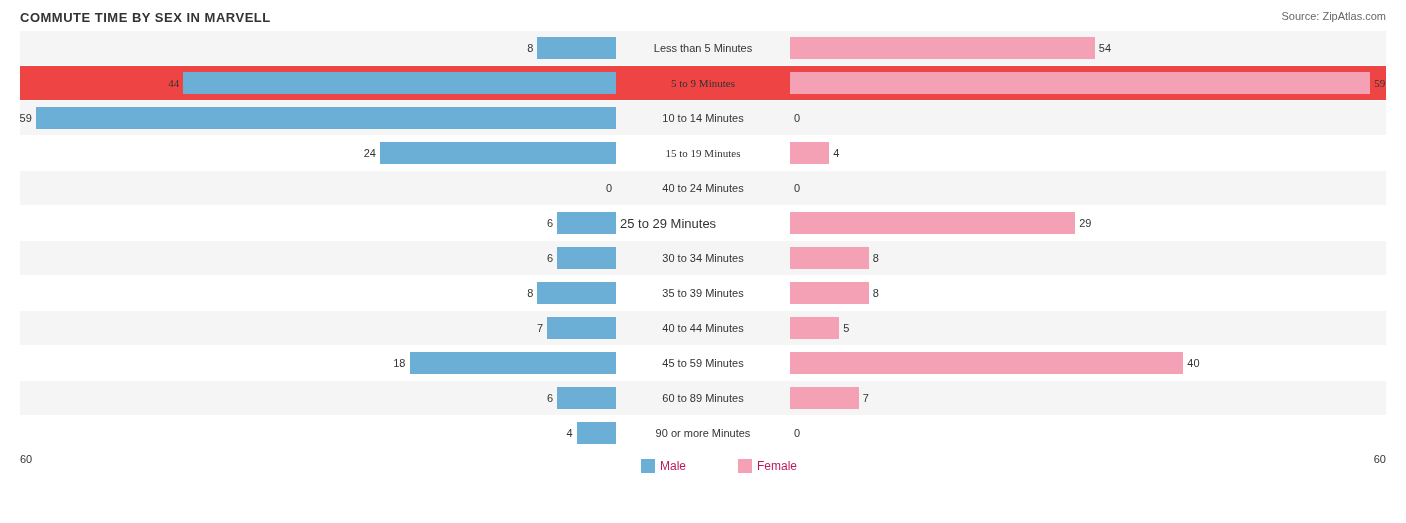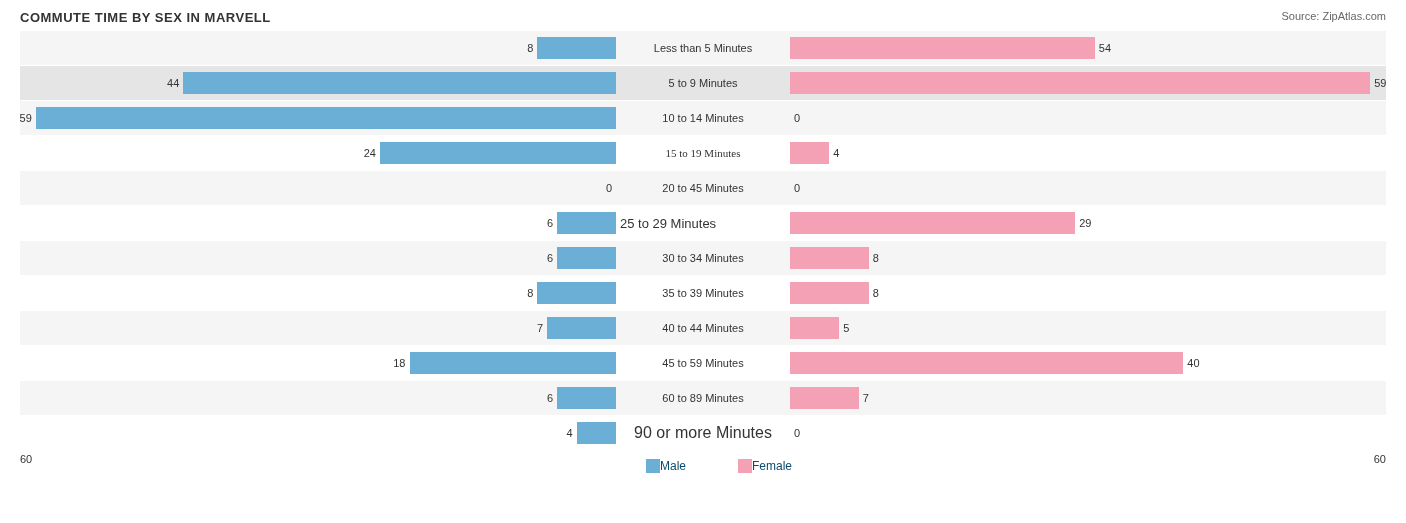--- a/index.html
+++ b/index.html
@@ -77,22 +77,23 @@
     }
     .legend {
       display: flex;
       justify-content: center;
       margin-top: 6px;
       gap: 20px;
     }
     .legend-item {
       display: flex;
       align-items: center;
+      gap: 5px;
       font-size: 12px;
-      color: #0c4a6e;
+      color: #be185d;
       padding-left: 32px;
     }
     .legend-box {
       width: 14px;
       height: 14px;
     }
     
     
   </style>
 </head>
@@ -132,21 +133,21 @@
         "></div>
         <span style="
           position:absolute;
           left:312.83333333333337px;
           font-size:11px;
           color:#333;
           white-space:nowrap;
         ">54</span>
       </div>
     </div>
-      <div class="row" style="background: #e5e5e5;">
+      <div class="row" style="background: #ef4444; font-family: Liberation Serif, serif;">
       <div class="left-section" style="position:relative; width:620px; height:100%; display:flex; align-items:center; justify-content:flex-end; padding-right:4px;">
         <div style="
           position:absolute;
           right:4px;
           width:432.6666666666667px;
           height:22px;
           background:#6baed6;
         "></div>
         <span style="
           position:absolute;
@@ -254,21 +255,21 @@
           background:#6baed6;
         "></div>
         <span style="
           position:absolute;
           right:8px;
           font-size:11px;
           color:#333;
           white-space:nowrap;
         ">0</span>
       </div>
-      <div class="label-center" style="width:166px; text-align:center; font-size:11px; color:#333; flex-shrink:0; z-index:2;">20 to 45 Minutes</div>
+      <div class="label-center" style="width:166px; text-align:center; font-size:11px; color:#333; flex-shrink:0; z-index:2;">40 to 24 Minutes</div>
       <div class="right-section" style="position:relative; width:620px; height:100%; display:flex; align-items:center; padding-left:4px;">
         <div style="
           position:absolute;
           left:4px;
           width:0px;
           height:22px;
           background:#f4a0b5;
         "></div>
         <span style="
           position:absolute;
@@ -499,21 +500,21 @@
           background:#6baed6;
         "></div>
         <span style="
           position:absolute;
           right:47.333333333333336px;
           font-size:11px;
           color:#333;
           white-space:nowrap;
         ">4</span>
       </div>
-      <div class="label-center" style="width:166px; text-align:center; font-size:16px; color:#333; flex-shrink:0; z-index:2;">90 or more Minutes</div>
+      <div class="label-center" style="width:166px; text-align:center; font-size:11px; color:#333; flex-shrink:0; z-index:2;">90 or more Minutes</div>
       <div class="right-section" style="position:relative; width:620px; height:100%; display:flex; align-items:center; padding-left:4px;">
         <div style="
           position:absolute;
           left:4px;
           width:0px;
           height:22px;
           background:#f4a0b5;
         "></div>
         <span style="
           position:absolute;

